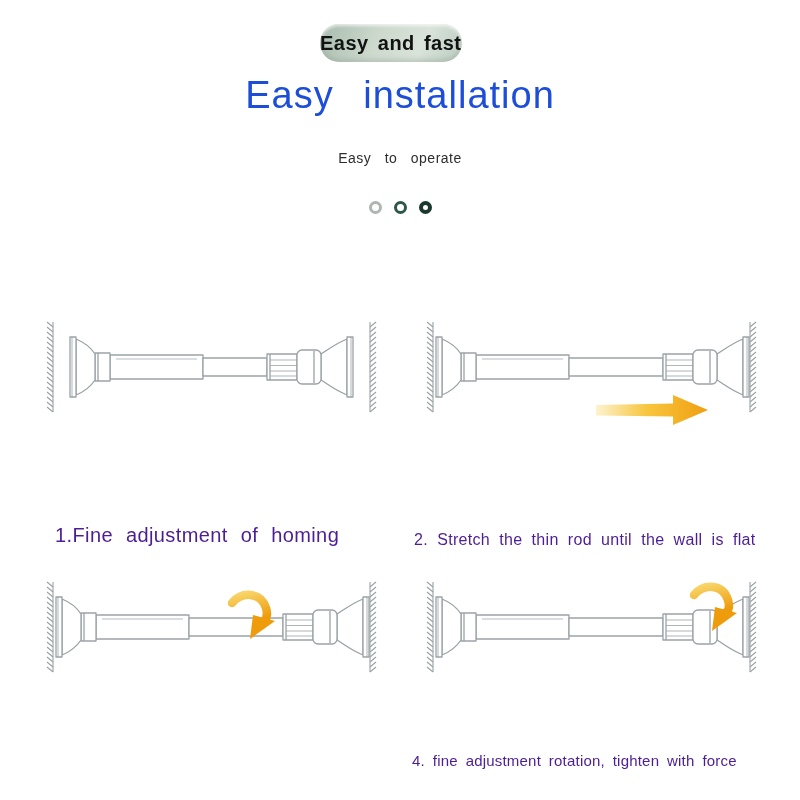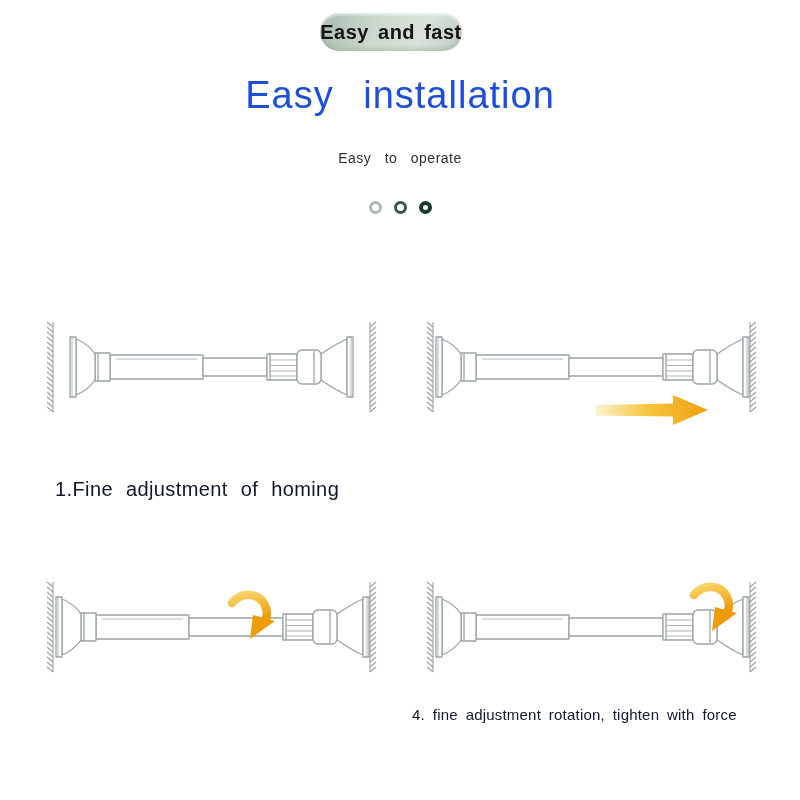--- a/index.html
+++ b/index.html
@@ -1,25 +1,25 @@
 <!DOCTYPE html>
 <html><head>
 <meta charset="utf-8">
 <style>
   html,body{margin:0;padding:0;background:#ffffff;}
   #page{
     position:relative;width:800px;height:800px;background:#ffffff;overflow:hidden;
     font-family:"Liberation Sans","DejaVu Sans",sans-serif;color:#2f2f2f;
   }
   .badge{
-    position:absolute;left:320px;top:13px;width:142px;height:38px;
+    position:absolute;left:320px;top:24px;width:142px;height:38px;
     border-radius:20px;
     background:linear-gradient(115deg,#a7bbae 0%,#cdd9cd 40%,#d9e3d9 70%,#bccdc1 100%);
     box-shadow:inset 0 -3px 4px rgba(110,130,115,0.25), inset 0 2px 3px rgba(255,255,255,0.7);
-    display:flex;align-items:center;justify-content:center;
+    display:flex;align-items:center;justify-content:flex-start;
   }
   .badge span{
     font-size:20px;font-weight:700;color:#121212;letter-spacing:0.5px;word-spacing:3px;
   }
   .title{
     position:absolute;top:74px;left:0;width:800px;margin:0;text-align:center;
     font-size:38px;font-weight:300;color:#1d4ed8;letter-spacing:1px;word-spacing:18px;
   }
   .subtitle{
     position:absolute;top:150px;left:0;width:800px;text-align:center;
@@ -33,21 +33,21 @@
     width:13px;height:13px;border-radius:50%;background:#ffffff;
     box-sizing:border-box;border:3px solid #b2bab5;display:inline-block;
   }
   .dot.d2{border-width:3.5px;}
   .dot.d3{border-width:4px;}
   .panel{position:absolute;width:360px;height:130px;}
   #panel0{left:30px;top:310px;}
   #panel1{left:410px;top:310px;}
   #panel2{left:30px;top:570px;}
   #panel3{left:410px;top:570px;}
-  .caption{position:absolute;color:#0f172a;}
+  .caption{position:absolute;color:#4c1d95;margin-top:46px;}
   .caption .cap-line{display:block;white-space:nowrap;}
   #cap0{left:55px;top:478px;font-size:20px;letter-spacing:0.4px;word-spacing:7px;}
   #cap1{left:414px;top:485px;font-size:16px;letter-spacing:0.3px;word-spacing:4.5px;}
   #cap2{left:55px;top:708px;font-size:16.5px;line-height:30px;letter-spacing:0.3px;word-spacing:5px;}
   #cap3{left:412px;top:700px;font-size:15px;line-height:30px;letter-spacing:0.2px;word-spacing:3.5px;}
 </style>
 </head>
 <body>
 
 <div id="page">
@@ -344,17 +344,20 @@
       </g>
       <g transform="translate(82,-8)">
         <path d="M202 33 C212 21 231 22 236 38 C238 44 237 48 234 52" stroke="url(#ag3)" stroke-width="8.5" fill="none" stroke-linecap="round"></path>
         <polygon points="223,45 245,51 220,69" fill="#ee9c0c"></polygon>
       </g>
     </svg>
 
   <div class="caption" id="cap0">
     <span class="cap-line">1.Fine adjustment of homing</span>
   </div>
+  <div class="caption" id="cap1">
+    <span class="cap-line">2. Stretch the thin rod until the wall is flat</span>
+  </div>
   <div class="caption" id="cap3">
     <span class="cap-line">4. fine adjustment rotation, tighten with force</span>
   </div>
 
 </div>
 
 </body></html>

